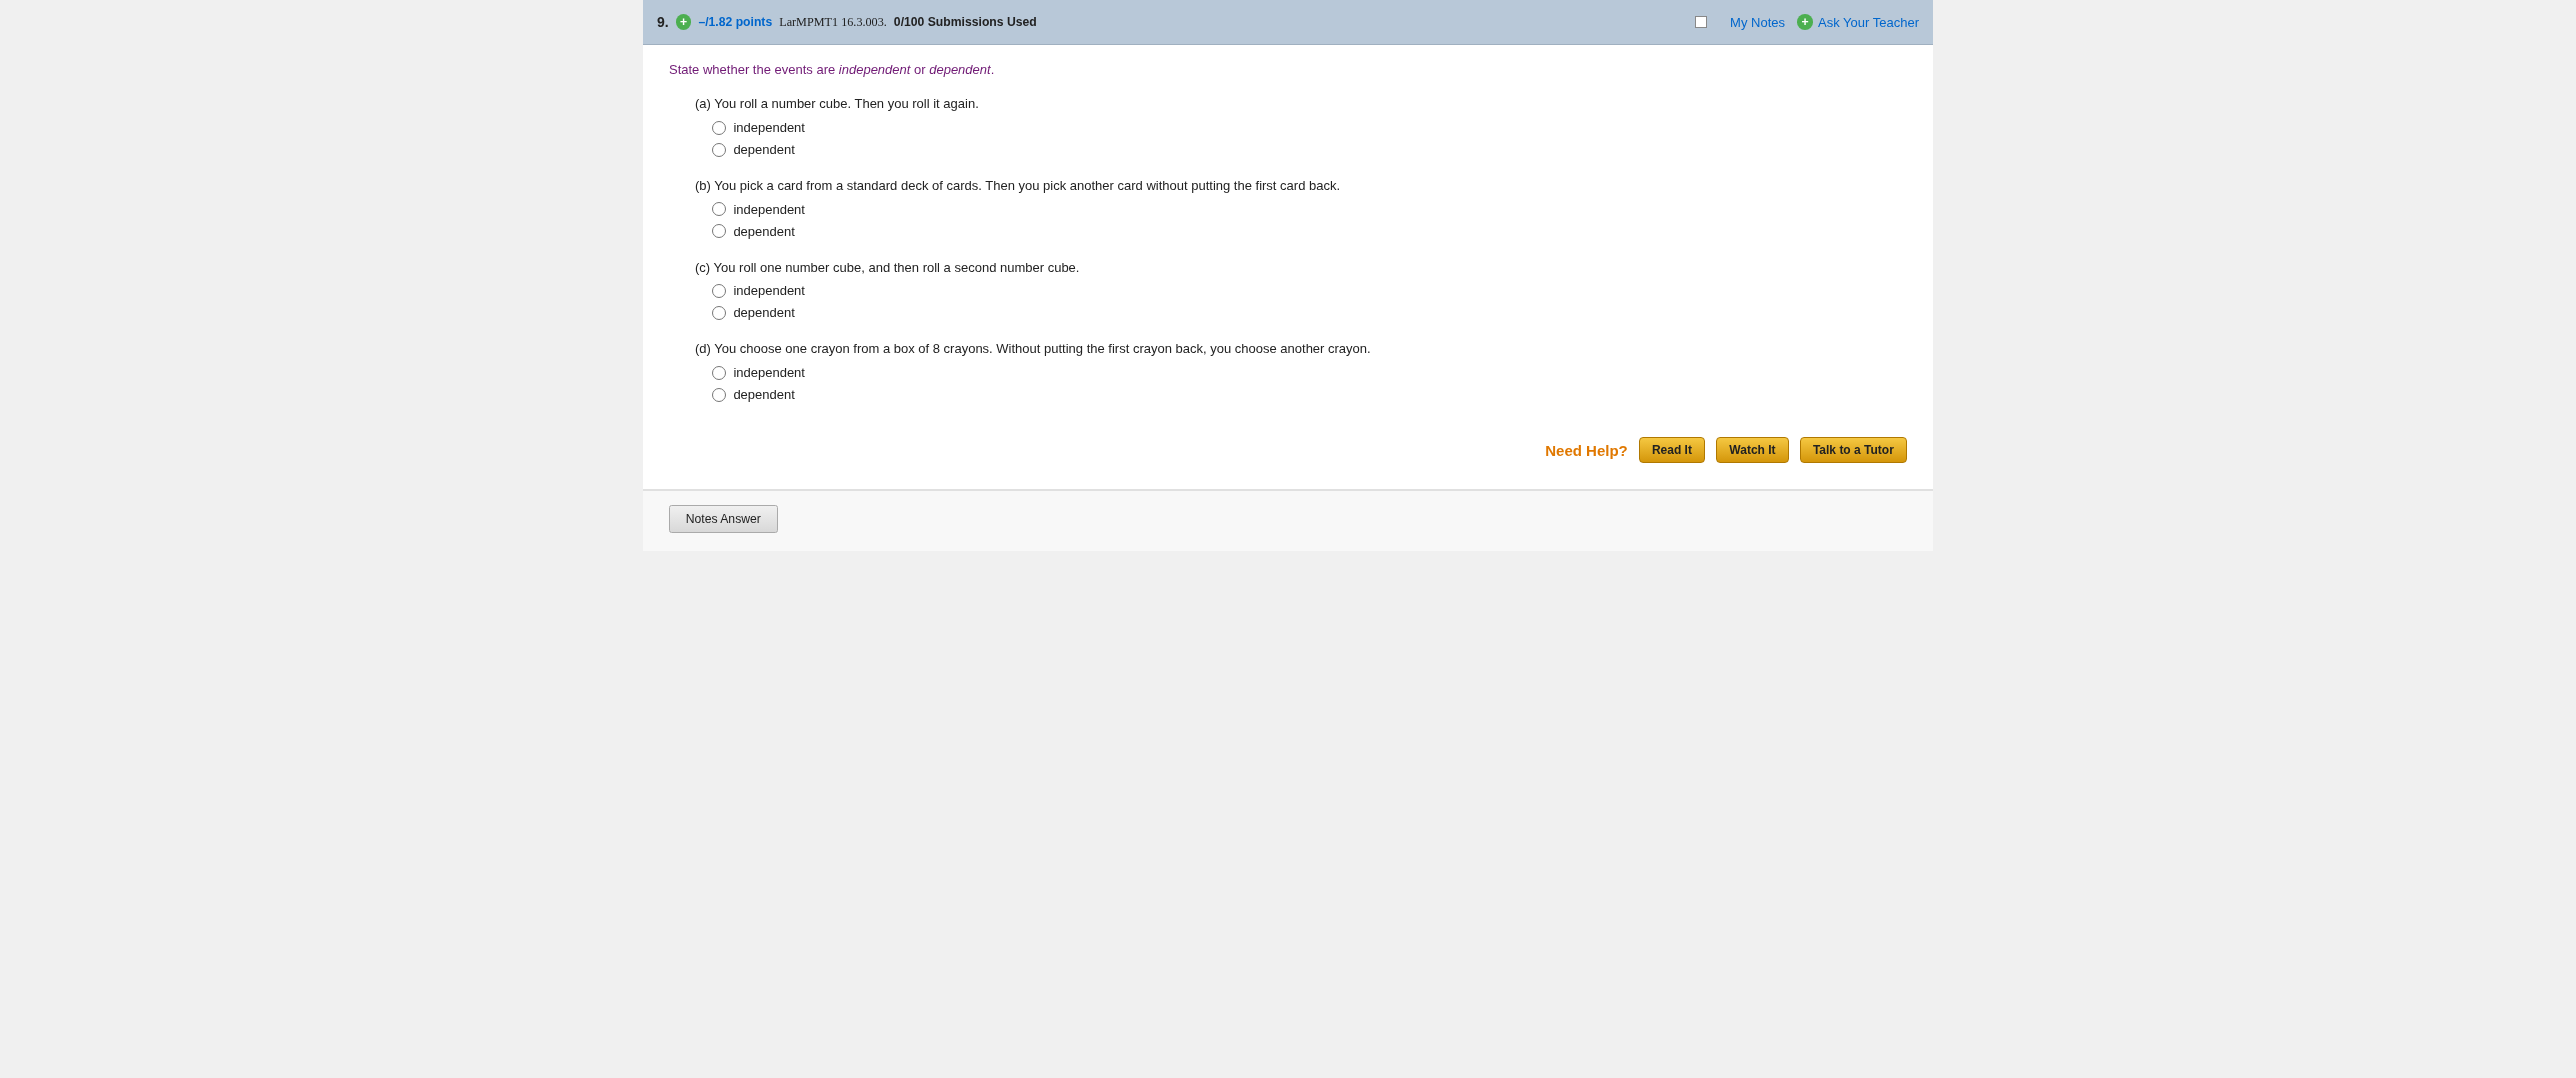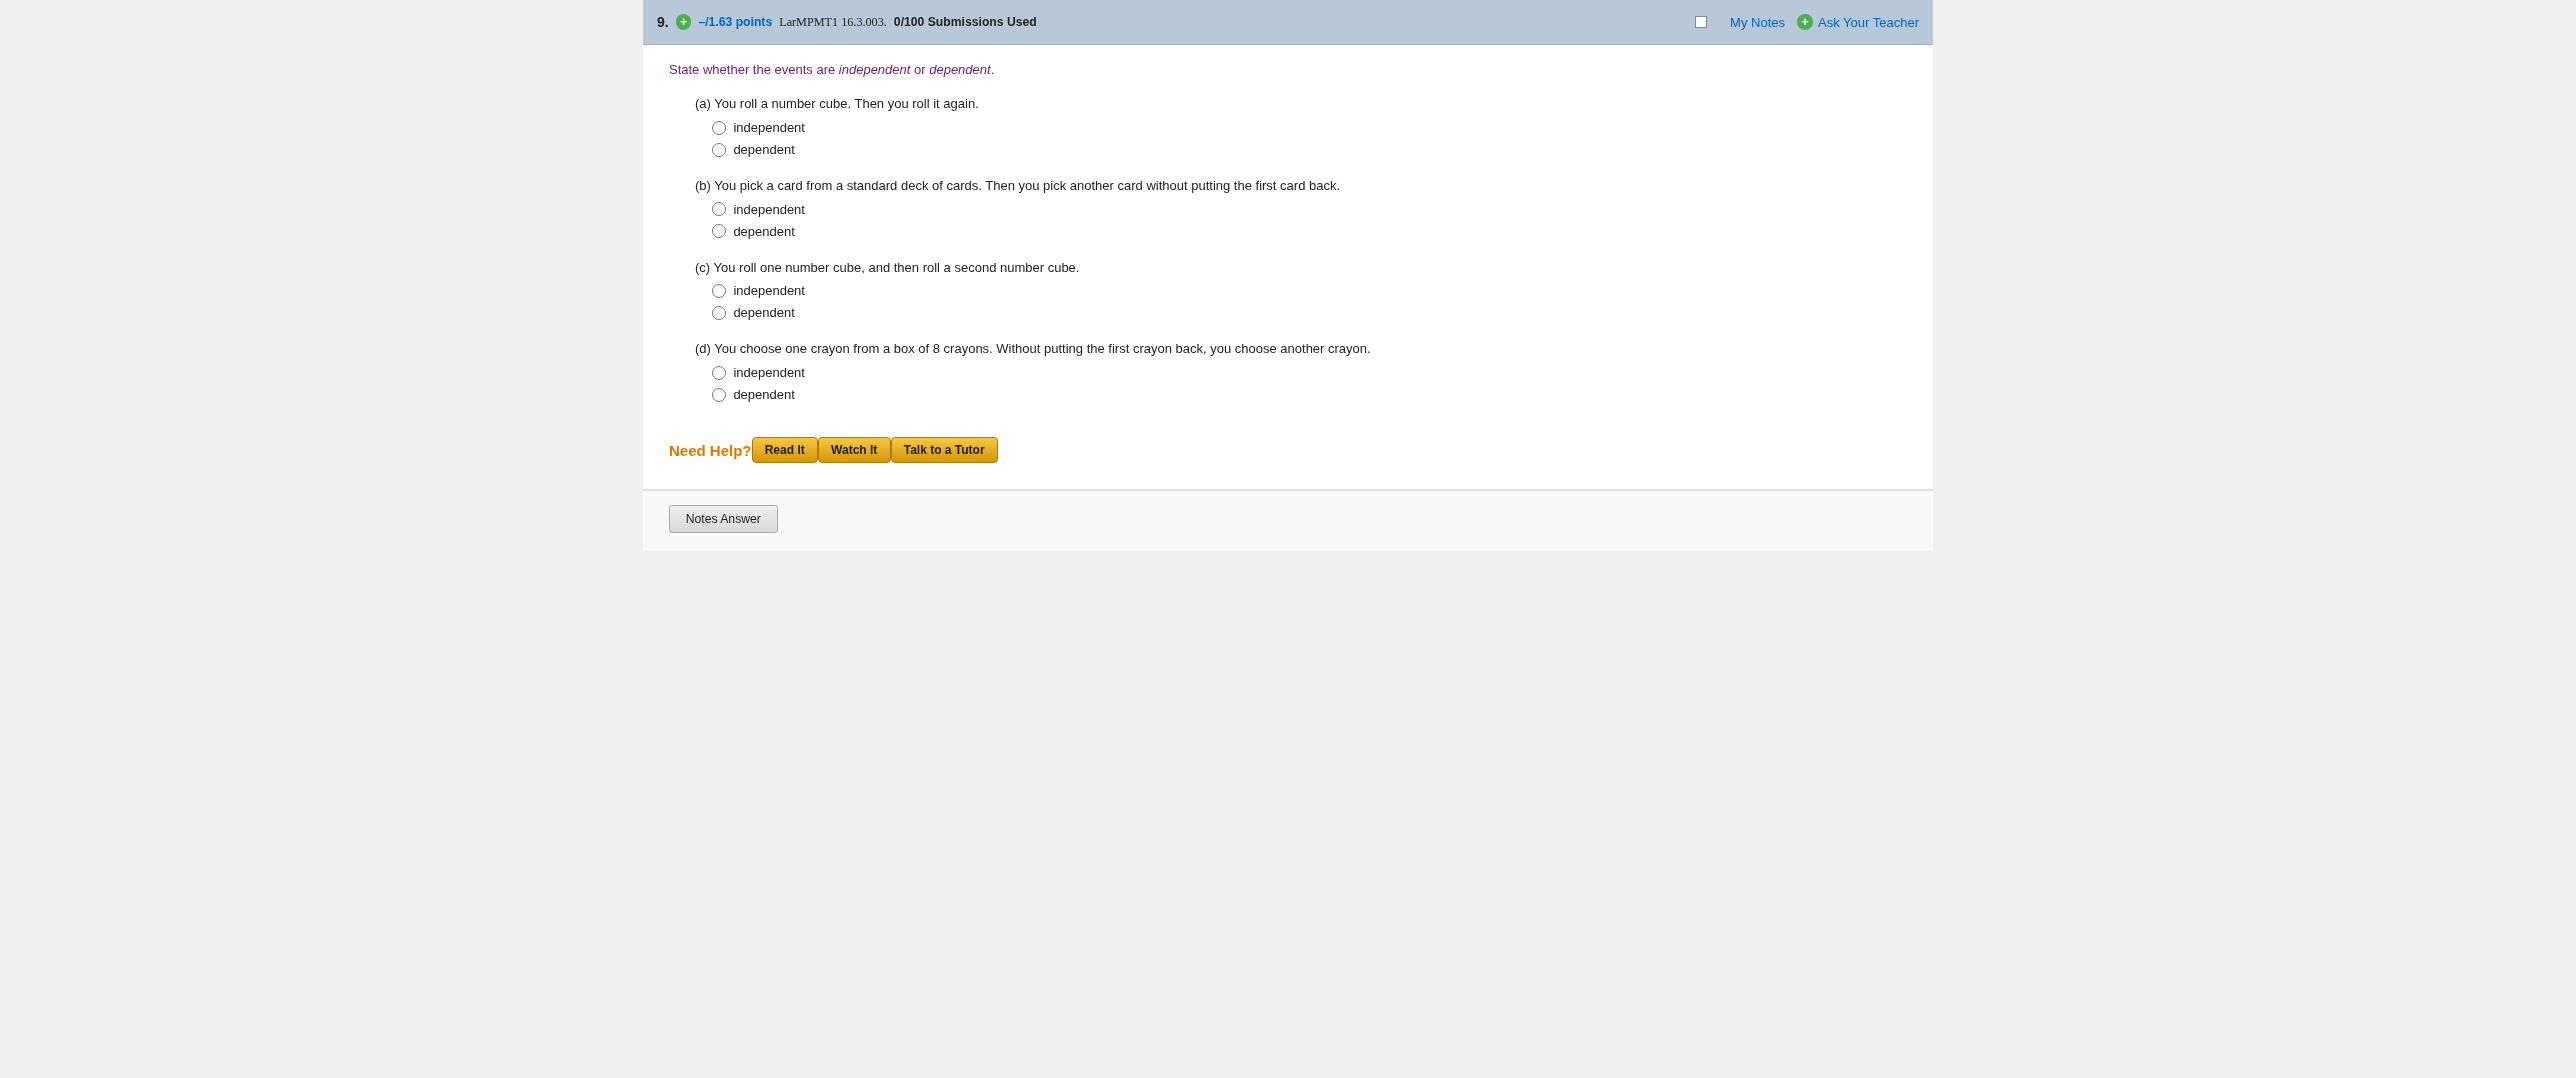--- a/index.html
+++ b/index.html
@@ -168,23 +168,24 @@
     .radio-label {
       font-size: 13px;
       color: #222;
       cursor: pointer;
     }
 
     
     .need-help-section {
       display: flex;
       align-items: center;
-      gap: 0;
+      gap: 11px;
       margin-top: 26px;
       padding-top: 8.7px;
+      justify-content: flex-end;
     }
 
     .need-help-label {
       color: #e07800;
       font-weight: bold;
       font-size: 15px;
     }
 
     .help-button {
       background: linear-gradient(to bottom, #f5c842, #d4960a);
@@ -221,21 +222,21 @@
   </style>
 </head>
 <body>
 
 <div class="page-wrapper">
 
   <div class="header-bar">
     <div class="header-left">
       <span class="question-number">9.</span>
       <span class="plus-icon">+</span>
-      <span class="points-text">–/1.63 points</span>
+      <span class="points-text">–/1.82 points</span>
       <span class="problem-id">LarMPMT1 16.3.003.</span>
       <span class="submissions-text">0/100 Submissions Used</span>
     </div>
     <div class="header-right">
       <a class="my-notes-btn" href="#">
         <span class="notes-checkbox"></span>
         <span>My Notes</span>
       </a>
       <a class="ask-teacher-btn" href="#">
         <span class="ask-teacher-plus">+</span>

